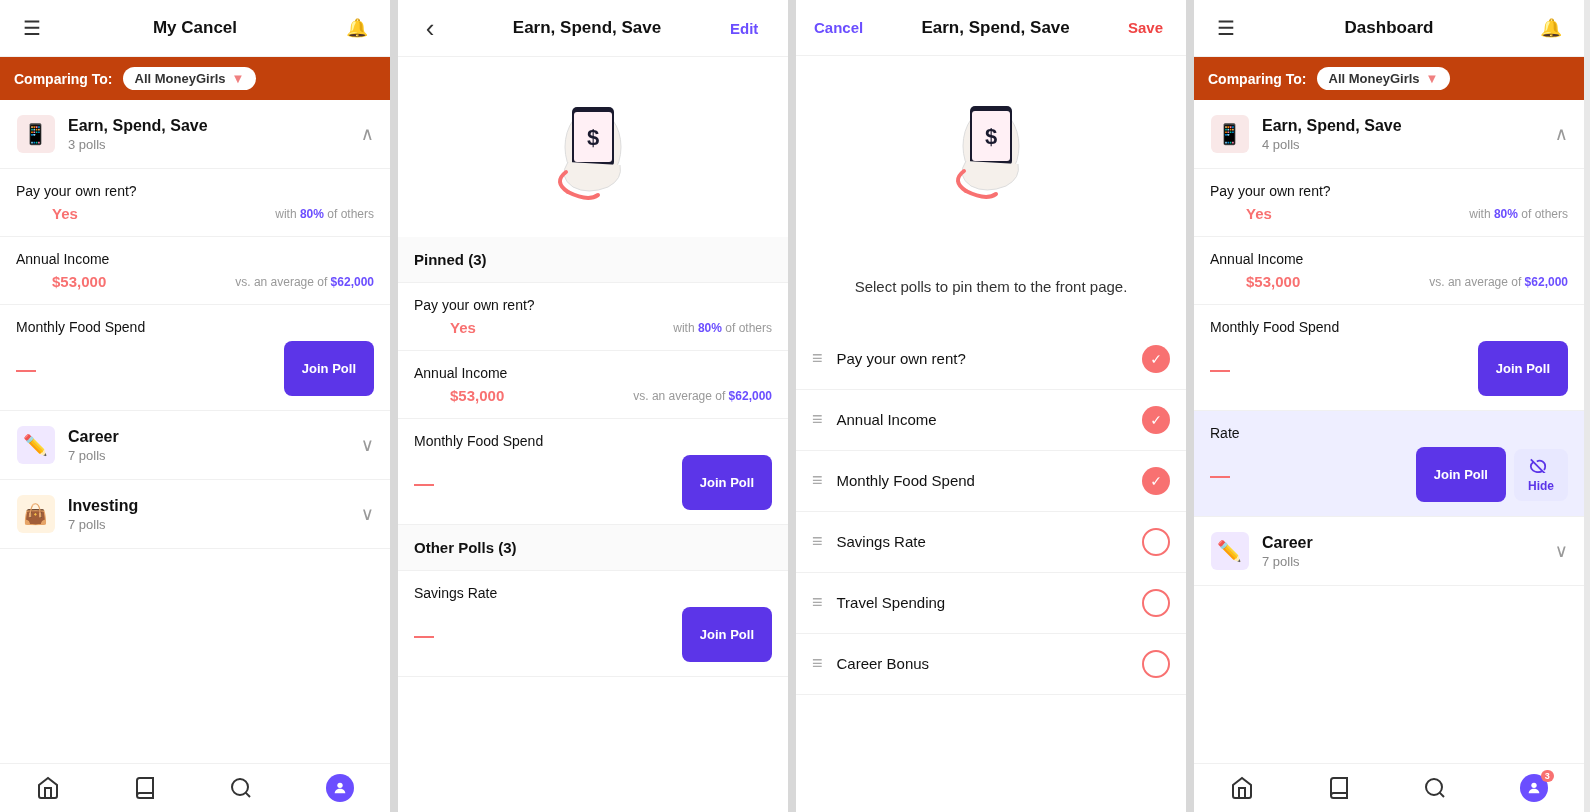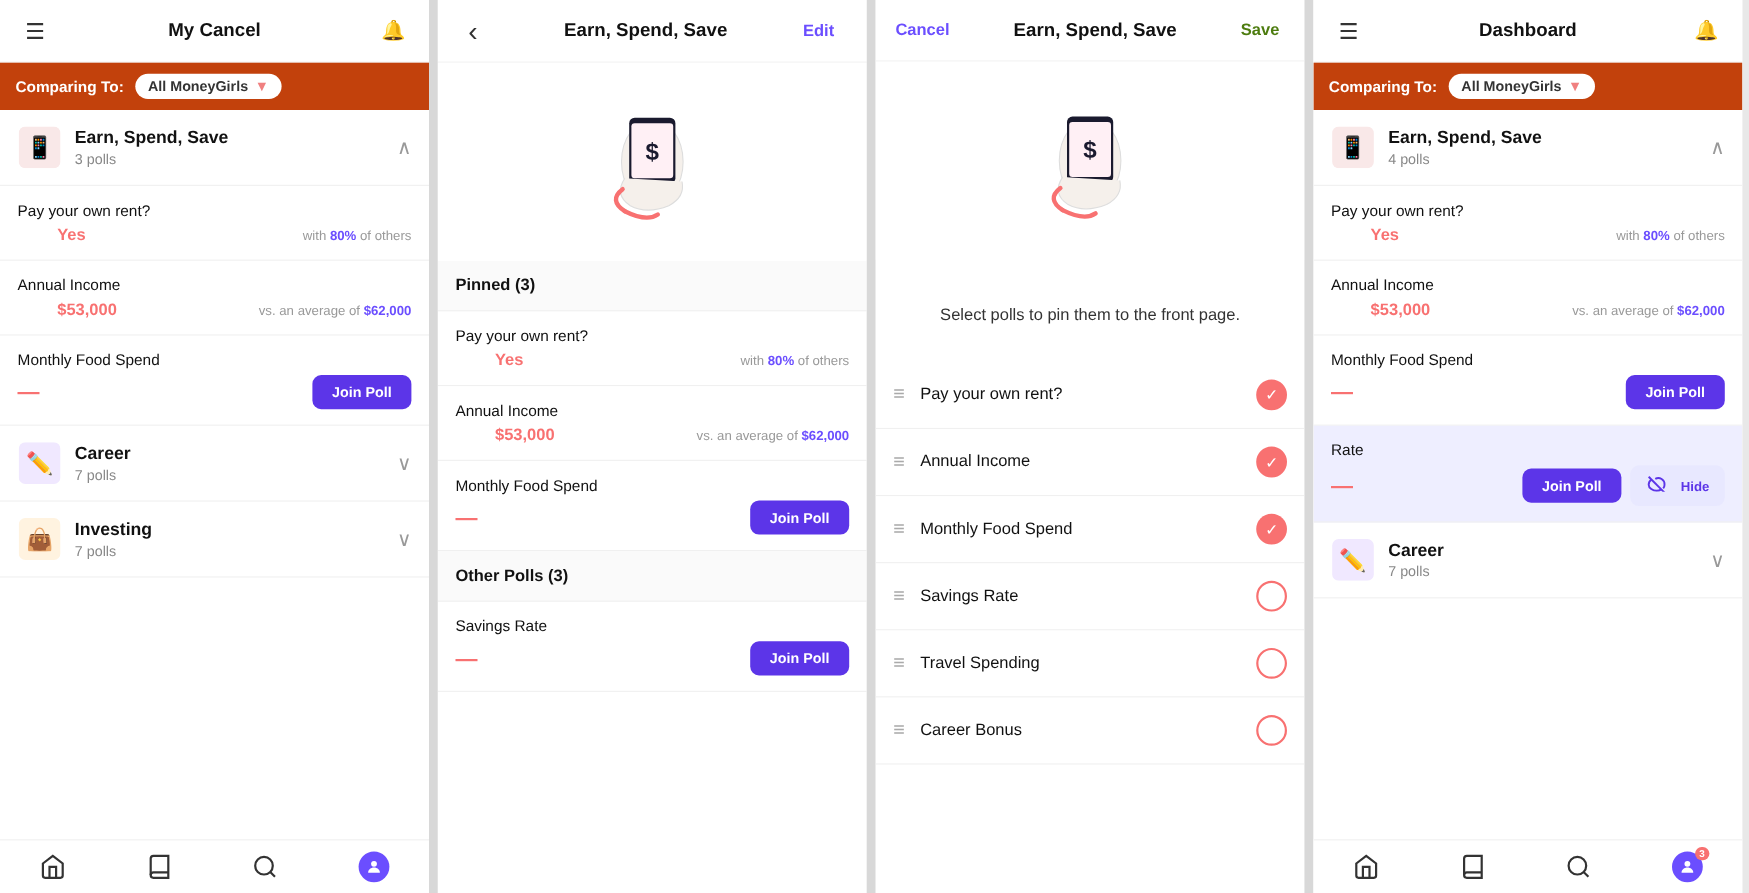--- a/index.html
+++ b/index.html
@@ -58,21 +58,21 @@
       color: #333;
     }
     .header-btn {
       font-size: 15px;
       font-weight: 600;
       color: #6b4eff;
       cursor: pointer;
       min-width: 40px;
     }
     .header-btn.cancel { color: #6b4eff; }
-    .header-btn.save { color: #4d7c0f; }
+    .header-btn.save { color: #ef4444; }
 
     
     .comparing-banner {
       background: #c2410c;
       padding: 10px 14px;
       display: flex;
       align-items: center;
       gap: 10px;
     }
     .comparing-label {
@@ -164,21 +164,21 @@
       font-size: 20px;
       color: #f87171;
       font-weight: 700;
       line-height: 1;
     }
     .join-btn {
       background: #5c35e8;
       color: #fff;
       border: none;
       border-radius: 8px;
-      padding: 8px 18px;
+      padding: 20px 18px;
       font-size: 13px;
       font-weight: 700;
       cursor: pointer;
     }
 
     
     .scroll-area {
       flex: 1;
       overflow-y: auto;
     }
@@ -246,22 +246,23 @@
     .hide-btn {
       background: #e8e8ff;
       color: #5c35e8;
       border: none;
       border-radius: 8px;
       padding: 8px 14px;
       font-size: 12px;
       font-weight: 700;
       cursor: pointer;
       display: flex;
-      align-items: center;
-      gap: 12px;
+      flex-direction: column;
+      align-items: flex-start;
+      gap: 2px;
     }
     .hide-btn-icon { font-size: 16px; }
 
     
     .bottom-nav {
       display: flex;
       align-items: center;
       justify-content: space-around;
       padding: 10px 0;
       border-top: 1px solid #f0f0f0;

